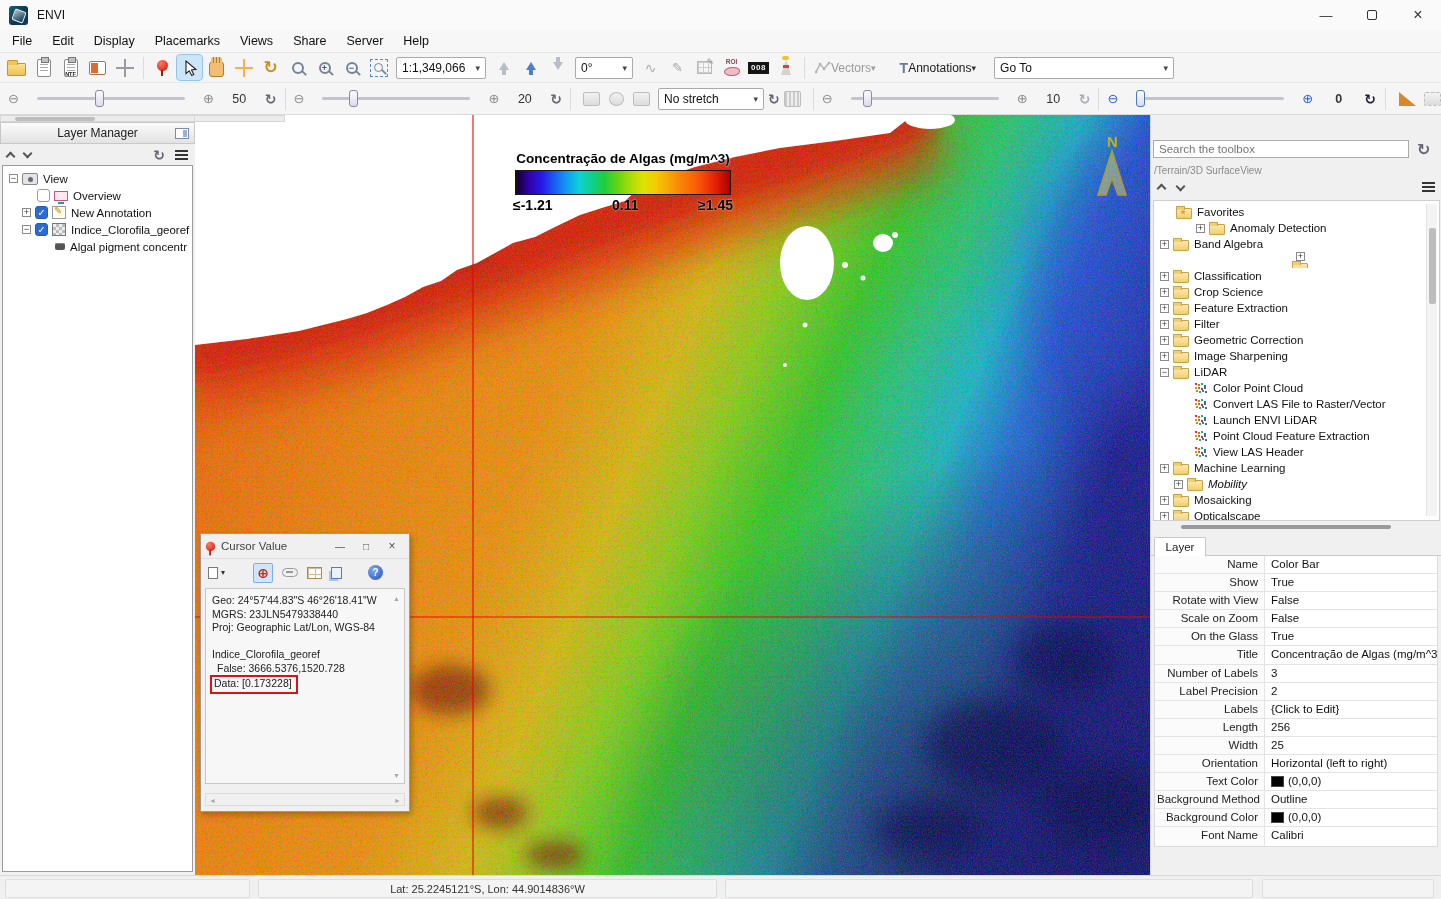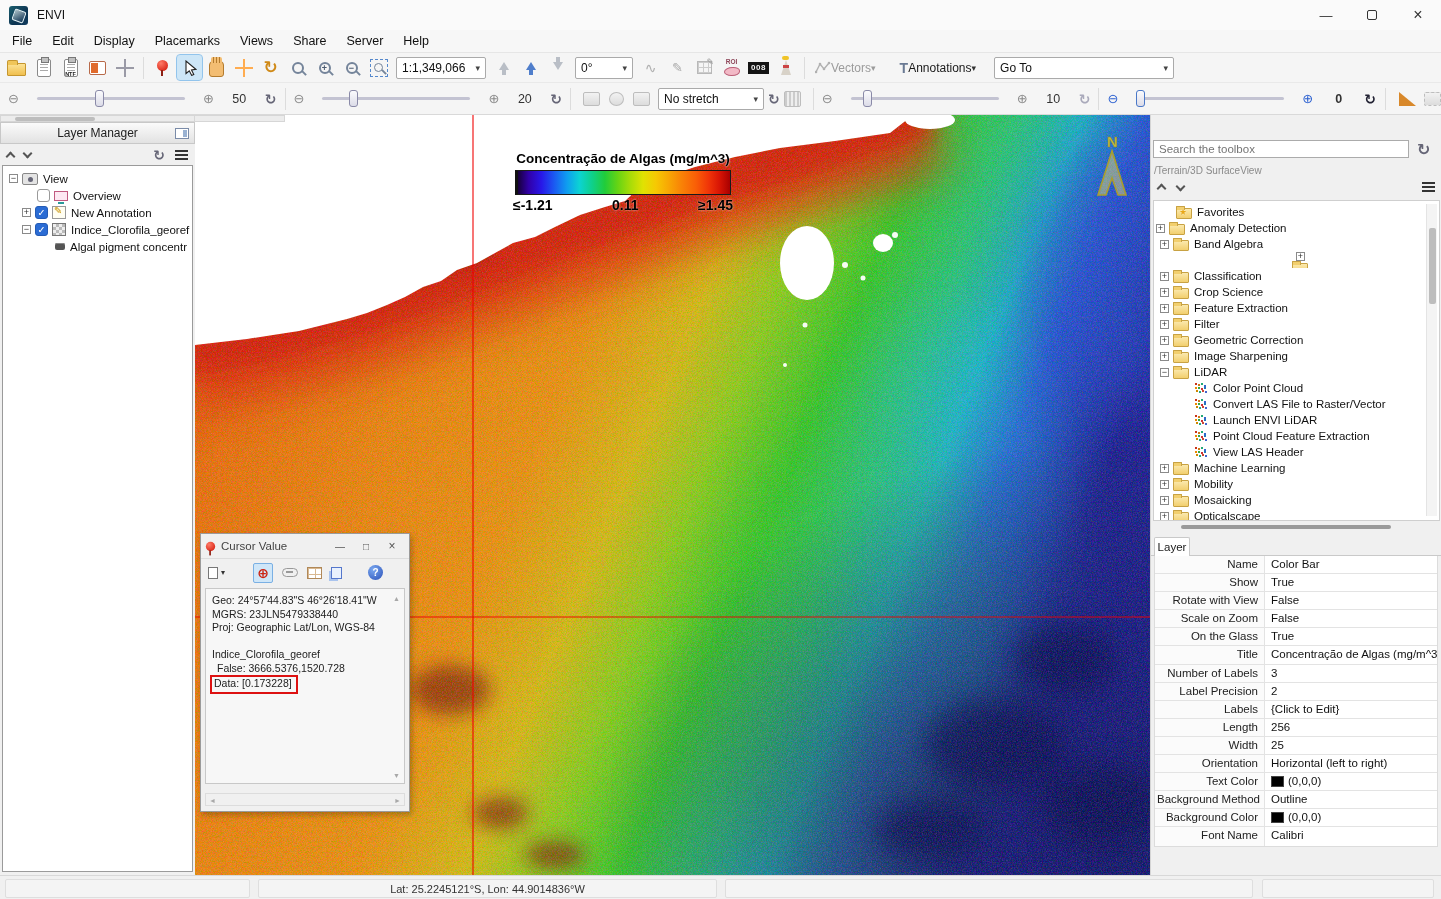--- a/index.html
+++ b/index.html
@@ -564,21 +564,21 @@
       <span class="chv up"></span>
       <span class="chv dn"></span>
       <span style="flex:1"></span>
       <span class="ham"></span>
     </div>
     <div class="treebox abs" style="left:2px;top:85px;width:287px;height:321px;border-color:#cfcfcf;padding-top:3px;">
       <div class="trow" style="height:16px;padding-left:22px;">
           <span class="ic-fold fav"></span>
           <span>Favorites</span>
         </div>
-      <div class="trow" style="height:16px;padding-left:2px;">
+      <div class="trow" style="height:16px;padding-left:2px;margin-left:40px;">
           <span class="texp plus"></span>
           <span class="ic-fold"></span>
           <span>Anomaly Detection</span>
         </div>
       <div class="trow" style="height:16px;padding-left:6px;">
           <span class="texp plus"></span>
           <span class="ic-fold"></span>
           <span>Band Algebra</span>
         </div>
       <div class="trow" style="height:16px;padding-left:12px;flex-direction:column;">
@@ -639,21 +639,21 @@
         </div>
       <div class="trow" style="height:16px;padding-left:40px;">
           <span class="ic-pc"></span>
           <span>View LAS Header</span>
         </div>
       <div class="trow" style="height:16px;padding-left:6px;">
           <span class="texp plus"></span>
           <span class="ic-fold"></span>
           <span>Machine Learning</span>
         </div>
-      <div class="trow" style="height:16px;padding-left:6px;">
+      <div class="trow" style="height:16px;padding-left:20px;font-style:italic;">
           <span class="texp plus"></span>
           <span class="ic-fold"></span>
           <span>Mobility</span>
         </div>
       <div class="trow" style="height:16px;padding-left:6px;">
           <span class="texp plus"></span>
           <span class="ic-fold"></span>
           <span>Mosaicking</span>
         </div>
       <div class="trow" style="height:16px;padding-left:6px;">
@@ -661,21 +661,21 @@
           <span class="ic-fold"></span>
           <span>Opticalscape</span>
         </div>
       <div class="abs" style="right:2px;top:3px;width:11px;height:312px;background:#f4f4f4;border-left:1px solid #e4e4e4;">
         <div class="mini-thumb abs" style="left:2px;top:24px;width:7px;height:76px;"></div>
       </div>
     </div>
     <div class="abs" style="left:30px;top:410px;width:210px;height:4px;background:#9a9a9a;border-radius:2px;"></div>
 
     <div class="abs" style="left:0;top:420px;width:291px;height:21px;border-bottom:1px solid #c9c9c9;">
-      <div class="abs" style="left:3px;top:2px;width:36px;height:19px;background:#fff;border:1px solid #c9c9c9;border-bottom:none;border-radius:2px 2px 0 0;text-align:center;font-size:11.5px;padding-top:3px;">Layer</div>
+      <div class="abs" style="left:3px;top:2px;width:52px;height:19px;background:#fff;border:1px solid #c9c9c9;border-bottom:none;border-radius:2px 2px 0 0;text-align:center;font-size:11.5px;padding-top:3px;">Layer</div>
     </div>
     <div class="abs" style="left:3px;top:441px;width:284px;background:#fff;border:1px solid #dcdcdc;border-top:none;">
       <div class="prow">
           <div class="plabel">Name</div>
           <div class="pvalue">
             <span>Color Bar</span>
           </div>
         </div>
       <div class="prow">
           <div class="plabel">Show</div>

